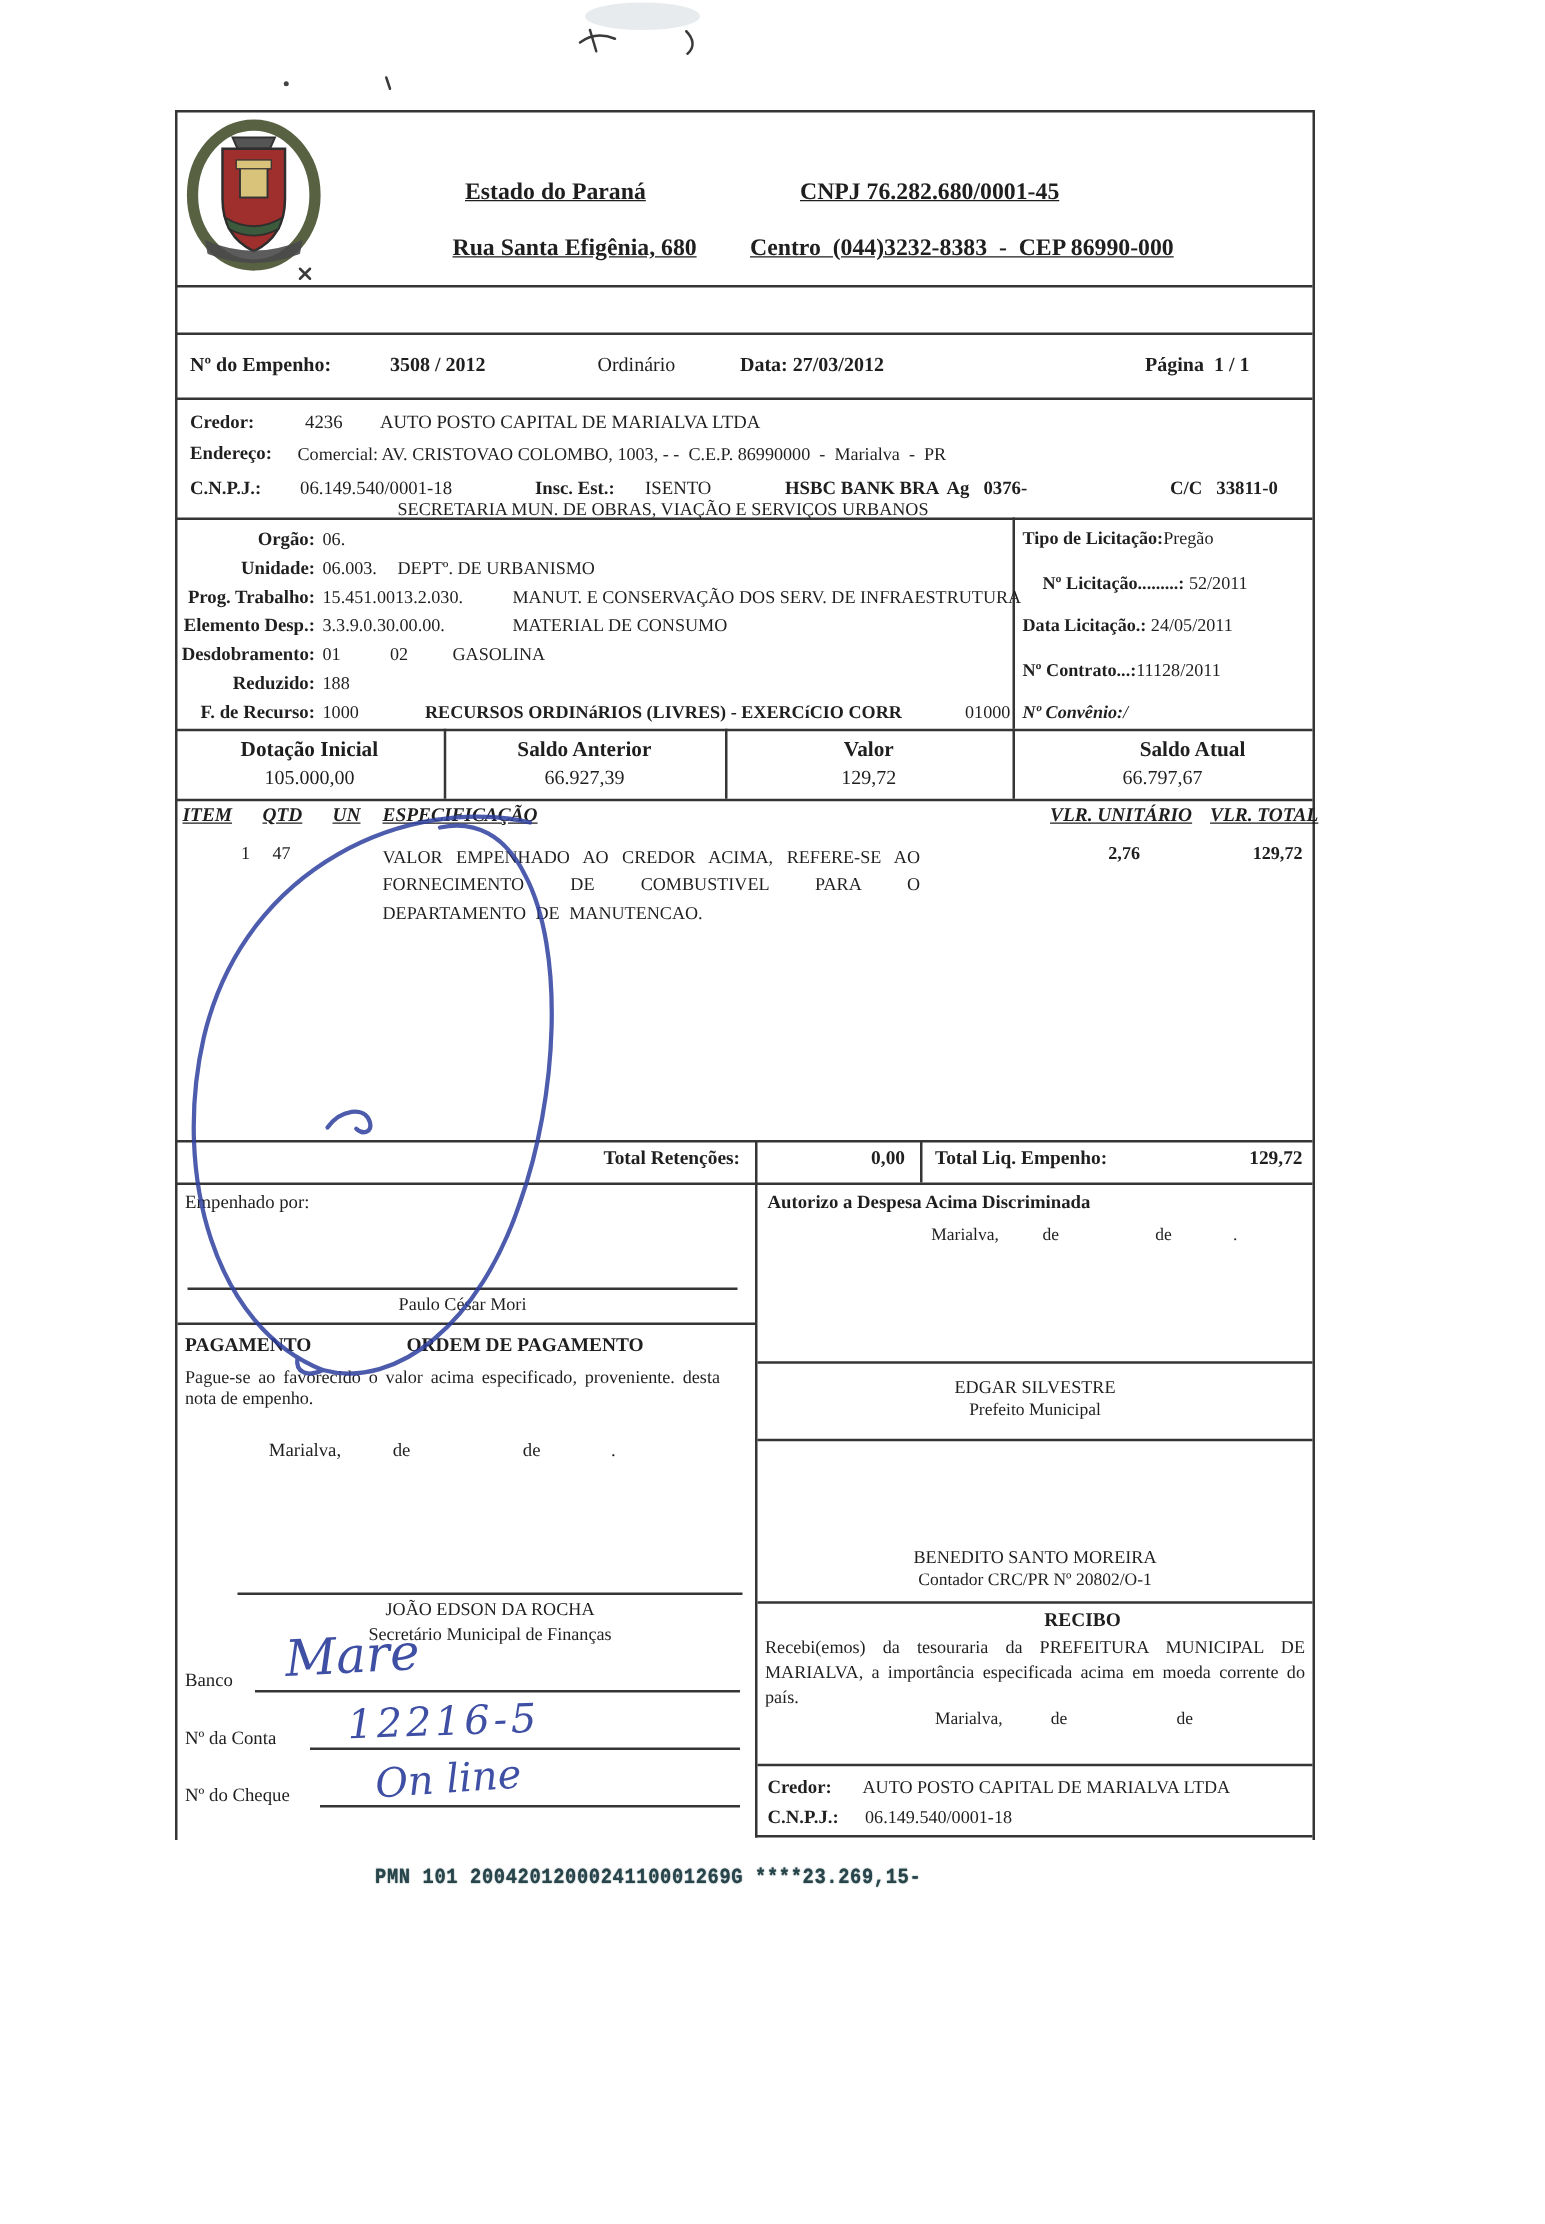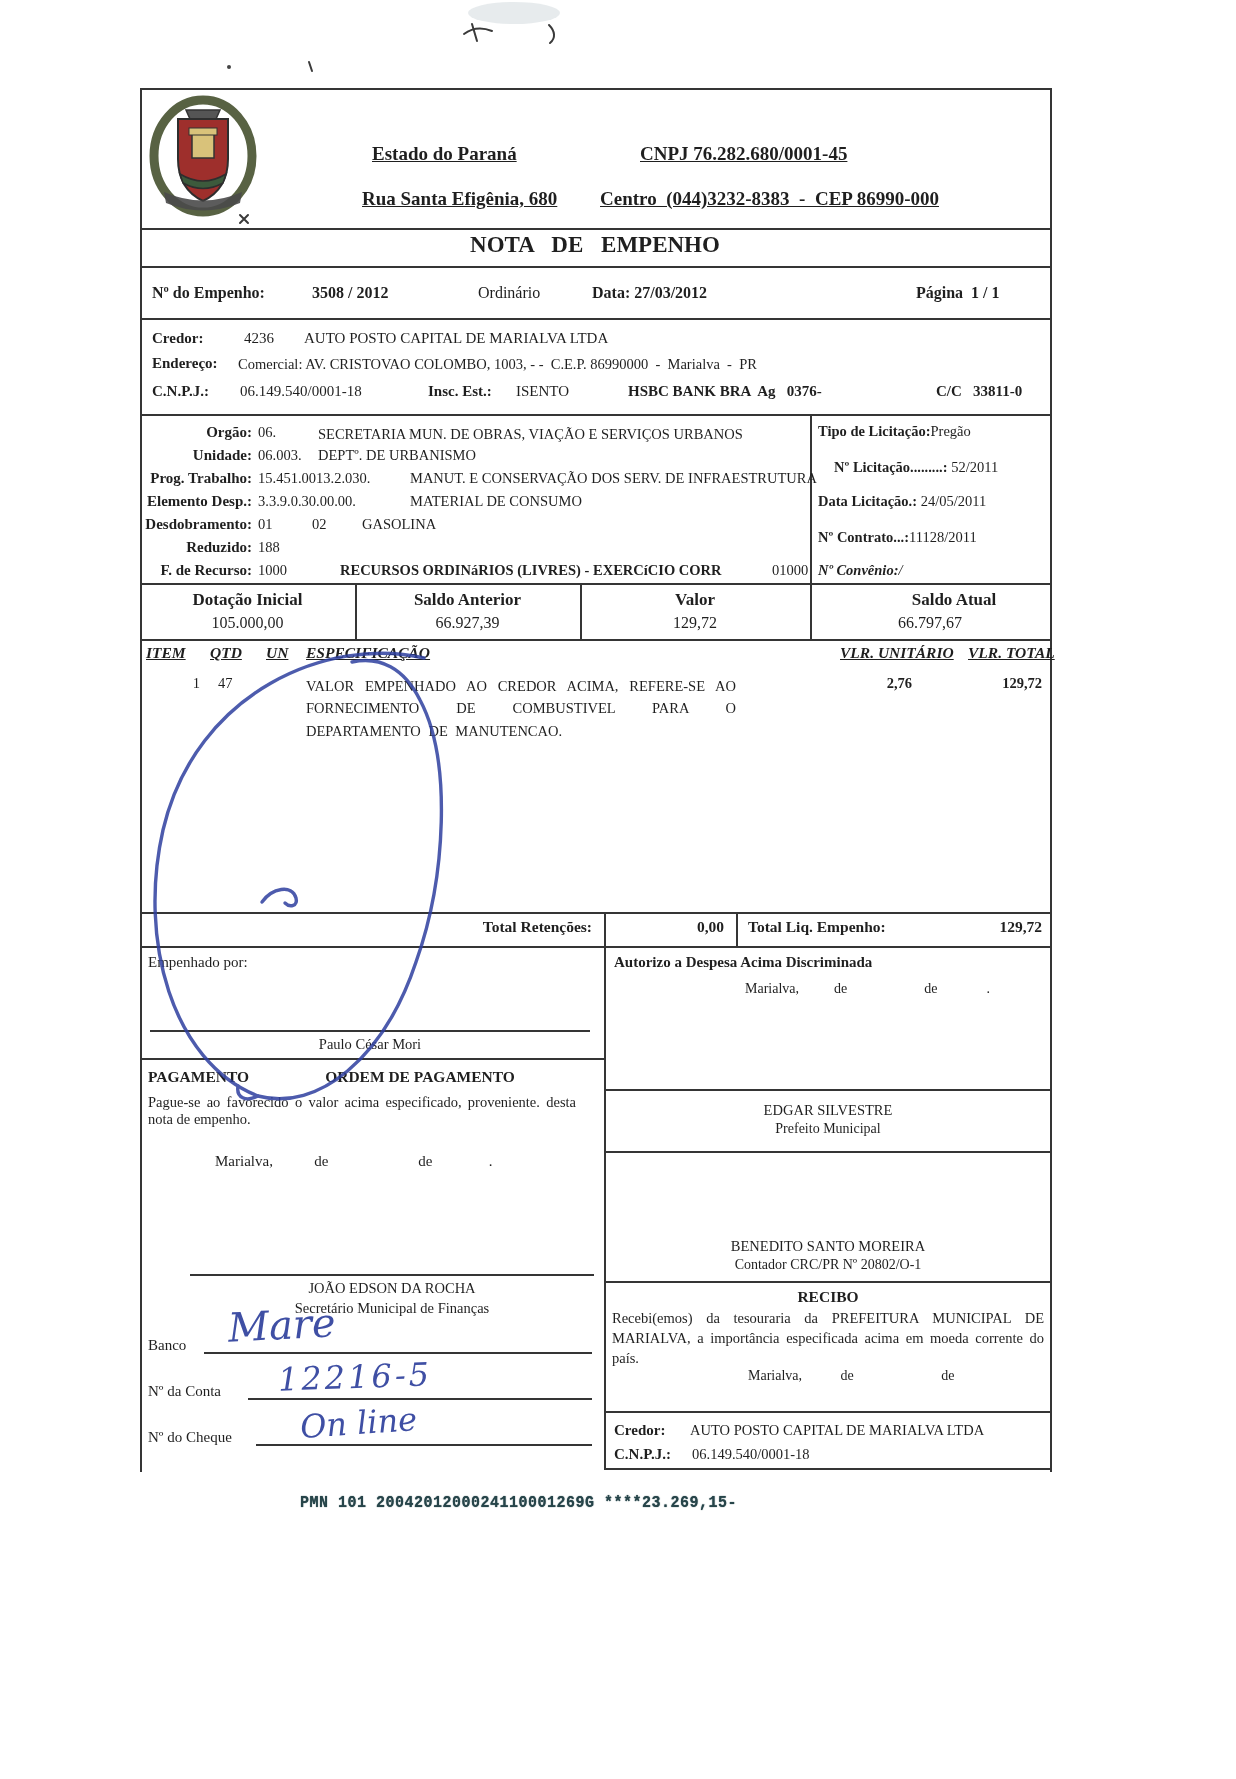--- a/index.html
+++ b/index.html
@@ -73,21 +73,20 @@
     <rect x="44" y="40" width="22" height="24" fill="#d9c27a" stroke="#333" stroke-width="1.5"></rect>
     <rect x="41" y="34" width="28" height="7" fill="#d9c27a" stroke="#333" stroke-width="1"></rect>
     <path d="M32 80 q23 14 46 0 l-3 9 q-20 11 -40 0 z" fill="#3c5a3c" stroke="#2e2e2e" stroke-width="1.5"></path>
     <path d="M16 98 q39 17 78 0 l-2 11 q-37 15 -74 0 z" fill="#4a4a4a" opacity="0.9"></path>
   </svg>
 
   <div class="t b u fs19" style="left:372px; top:143px;">Estado do Paraná</div>
   <div class="t b u fs19" style="left:640px; top:143px;">CNPJ 76.282.680/0001-45</div>
   <div class="t b u fs19" style="left:362px; top:188px;">Rua Santa Efigênia, 680</div>
   <div class="t b u fs19" style="left:600px; top:188px;">Centro  (044)3232-8383  -  CEP 86990-000</div>
-  <div class="t b fs23 c" style="left:140px; top:231px; width:910px; word-spacing:12px;">NOTA DE EMPENHO</div>
 
   <div class="t b fs16" style="left:152px; top:283px;">Nº do Empenho:</div>
   <div class="t b fs16" style="left:312px; top:283px;">3508 / 2012</div>
   <div class="t fs16" style="left:478px; top:283px;">Ordinário</div>
   <div class="t b fs16" style="left:592px; top:283px;">Data: 27/03/2012</div>
   <div class="t b fs16" style="left:916px; top:283px;">Página  1 / 1</div>
 
   <div class="t b" style="left:152px; top:329px;">Credor:</div>
   <div class="t" style="left:244px; top:329px;">4236</div>
   <div class="t" style="left:304px; top:329px;">AUTO POSTO CAPITAL DE MARIALVA LTDA</div>
@@ -95,21 +94,21 @@
   <div class="t fs145" style="left:238px; top:356px;">Comercial: AV. CRISTOVAO COLOMBO, 1003, - -  C.E.P. 86990000  -  Marialva  -  PR</div>
   <div class="t b" style="left:152px; top:382px;">C.N.P.J.:</div>
   <div class="t" style="left:240px; top:382px;">06.149.540/0001-18</div>
   <div class="t b" style="left:428px; top:382px;">Insc. Est.:</div>
   <div class="t" style="left:516px; top:382px;">ISENTO</div>
   <div class="t b" style="left:628px; top:382px;">HSBC BANK BRA  Ag   0376-</div>
   <div class="t b" style="left:936px; top:382px;">C/C   33811-0</div>
 
   <div class="t b r" style="left:140px; top:423px; width:112px;">Orgão:</div>
   <div class="t fs145" style="left:258px; top:424px;">06.</div>
-  <div class="t fs145" style="left:318px; top:426px;">SECRETARIA MUN. DE OBRAS, VIAÇÃO E SERVIÇOS URBANOS</div>
+  <div class="t fs145" style="left:318px; top:400px;">SECRETARIA MUN. DE OBRAS, VIAÇÃO E SERVIÇOS URBANOS</div>
 
   <div class="t b r" style="left:140px; top:446px; width:112px;">Unidade:</div>
   <div class="t fs145" style="left:258px; top:447px;">06.003.</div>
   <div class="t fs145" style="left:318px; top:447px;">DEPTº. DE URBANISMO</div>
 
   <div class="t b r" style="left:140px; top:469px; width:112px;">Prog. Trabalho:</div>
   <div class="t fs145" style="left:258px; top:470px;">15.451.0013.2.030.</div>
   <div class="t fs145" style="left:410px; top:470px;">MANUT. E CONSERVAÇÃO DOS SERV. DE INFRAESTRUTURA</div>
 
   <div class="t b r" style="left:140px; top:492px; width:112px;">Elemento Desp.:</div>
@@ -184,21 +183,21 @@
 
   <div class="t b" style="left:614px; top:953px;">Autorizo a Despesa Acima Discriminada</div>
   <div class="t fs14" style="left:745px; top:981px;">Marialva,          de                      de              .</div>
 
   <div class="t c fs145" style="left:606px; top:1102px; width:444px;">EDGAR SILVESTRE</div>
   <div class="t c fs14" style="left:606px; top:1121px; width:444px;">Prefeito Municipal</div>
 
   <div class="t c fs145" style="left:606px; top:1238px; width:444px;">BENEDITO SANTO MOREIRA</div>
   <div class="t c fs14" style="left:606px; top:1257px; width:444px;">Contador CRC/PR Nº 20802/O-1</div>
 
-  <div class="t b c fs155" style="left:606px; top:1288px; width:444px;">RECIBO</div>
+  <div class="t b c fs155" style="left:606px; top:1288px; width:444px;padding-left:38px;">RECIBO</div>
   <div class="t p fs145" style="left:612px; top:1308px; width:432px; line-height:1.38;">Recebi(emos) da tesouraria da PREFEITURA MUNICIPAL DE MARIALVA, a importância especificada acima em moeda corrente do país.</div>
   <div class="t fs14" style="left:748px; top:1368px;">Marialva,           de                         de</div>
 
   <div class="t b" style="left:614px; top:1421px;">Credor:</div>
   <div class="t fs145" style="left:690px; top:1422px;">AUTO POSTO CAPITAL DE MARIALVA LTDA</div>
   <div class="t b" style="left:614px; top:1445px;">C.N.P.J.:</div>
   <div class="t fs145" style="left:692px; top:1446px;">06.149.540/0001-18</div>
 
   <div class="dotmatrix" style="left:300px; top:1494px;">PMN 101 2004201200024110001269G ****23.269,15-</div>
 

